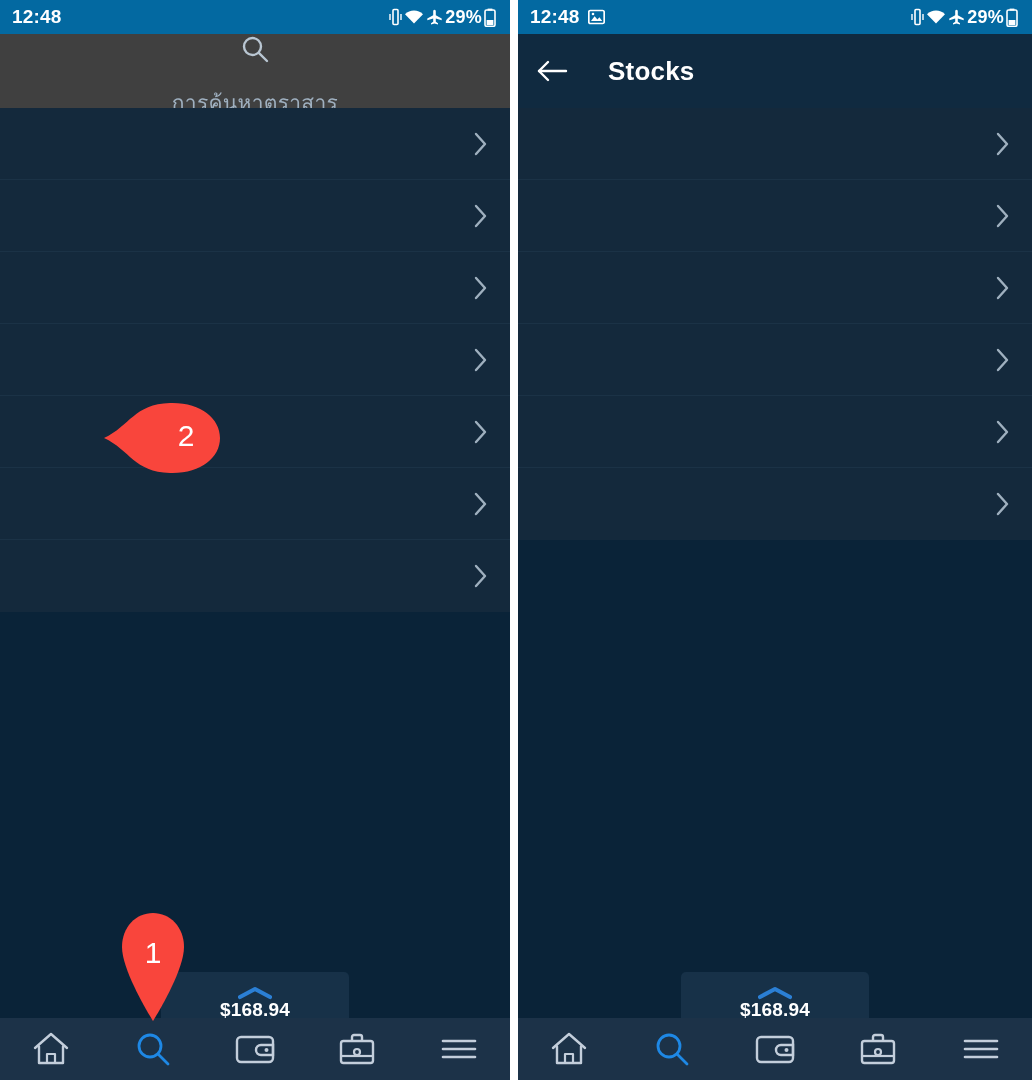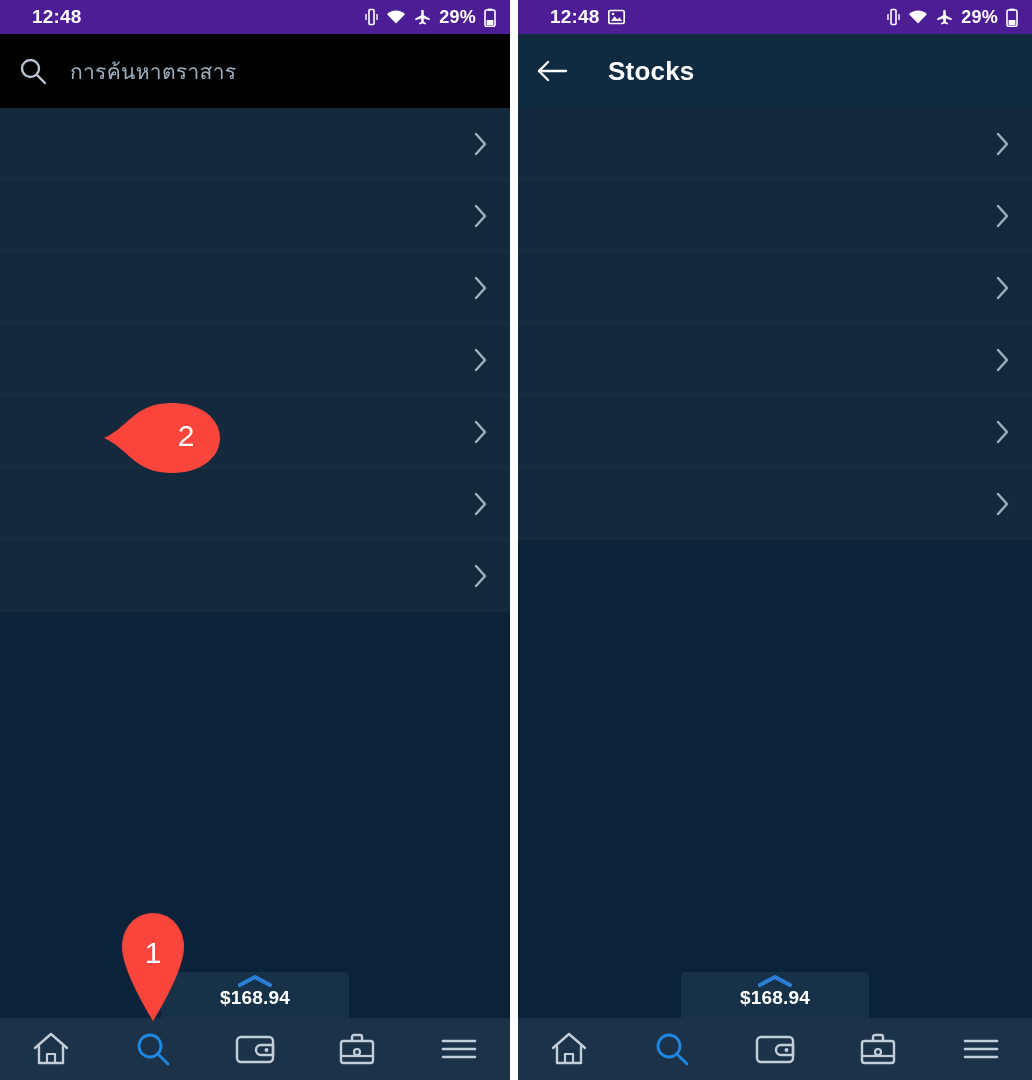--- a/index.html
+++ b/index.html
@@ -27,41 +27,42 @@
   }
   .phone.left  { width: 510px; }
   .phone.gap   { width: 8px; background: #ffffff; height: 1080px; flex: 0 0 8px; }
   .phone.right { width: 514px; }
 
   
   .statusbar {
     height: 34px;
     display: flex;
     align-items: center;
-    padding: 0 14px 0 32px;
-    background: #4c1d95;
+    padding: 0 14px 0 12px;
+    background: #0369a1;
     color: #ffffff;
     font-size: 19px;
     font-weight: bold;
     letter-spacing: 0.2px;
   }
   .sb-left { display: flex; align-items: center; gap: 8px; }
   .sb-spacer { flex: 1; }
-  .sb-right { display: flex; align-items: center; gap: 8px; }
+  .sb-right { display: flex; align-items: center; gap: 2px; }
   .sb-pct { font-size: 18px; font-weight: bold; }
   .ico { display: inline-flex; align-items: center; justify-content: center; }
 
   
   .searchbar {
     height: 74px;
     display: flex;
     align-items: center;
     padding: 0 18px;
-    background: #000000;
+    background: #404040;
     gap: 22px;
+    flex-direction: column;
   }
   .search-input-txt {
     color: #9fb0c0;
     font-size: 21px;
     font-weight: normal;
     letter-spacing: 0.3px;
   }
 
   
   .titlebar {
@@ -130,21 +131,21 @@
   }
   .balance-chip {
     width: 188px;
     height: 46px;
     background: #173148;
     border-radius: 5px 5px 0 0;
     display: flex;
     flex-direction: column;
     align-items: center;
     justify-content: flex-start;
-    padding-top: 2px;
+    padding-top: 14px;
     pointer-events: auto;
   }
   .balance-chip .caret { line-height: 10px; height: 14px; }
   .balance-amt {
     color: #ffffff;
     font-size: 19px;
     font-weight: bold;
     letter-spacing: 0.2px;
     margin-top: -1px;
   }

